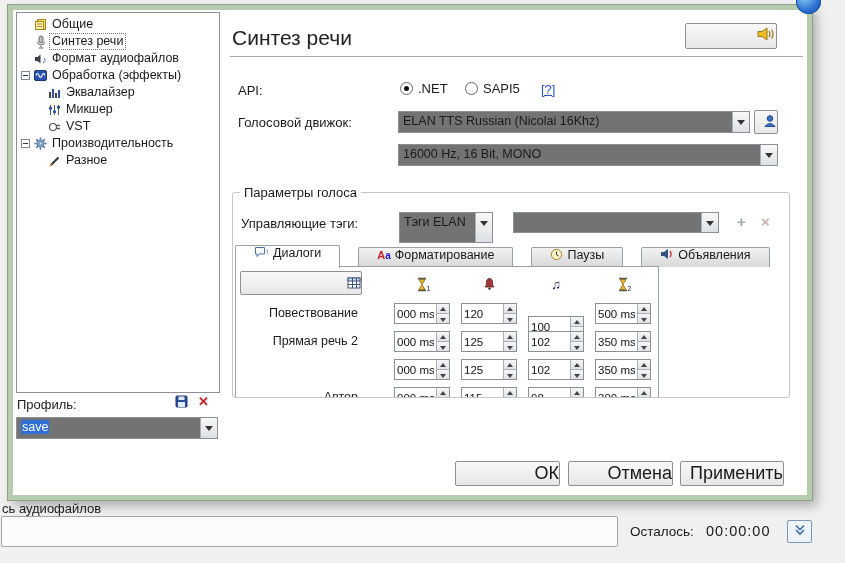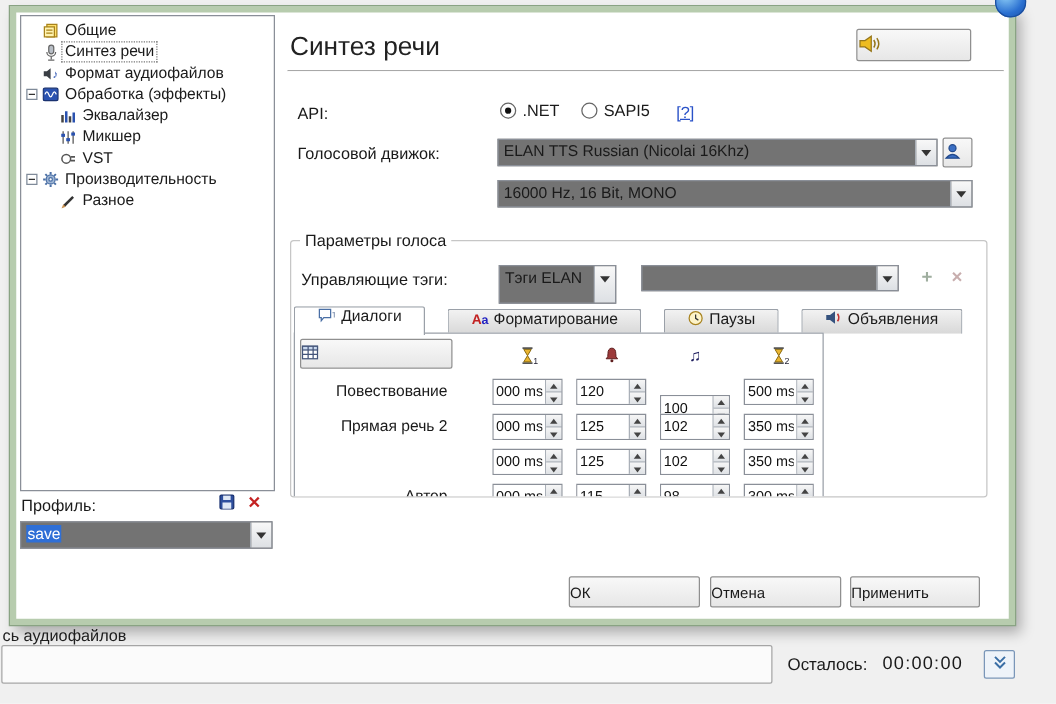--- a/index.html
+++ b/index.html
@@ -33,21 +33,21 @@
 .p-ico{position:absolute;width:17px;height:17px;display:flex;align-items:center;justify-content:center}
 .x-glyph{color:#c42222;font-weight:bold;font-size:13px}
 .plus-glyph{color:#9fae9f;font-weight:bold;font-size:15px}
 .times-glyph{color:#c8aeae;font-weight:bold;font-size:15px}
 
 
 .heading{position:absolute;left:219px;top:16px;font-size:21px;color:#222}
 .heading-sep{position:absolute;left:217px;top:46px;width:573px;height:2px;border-top:1px solid #a8a8a8;border-bottom:1px solid #fff}
 
 
-.btn{position:absolute;border:1px solid #8f8f8f;background:linear-gradient(#f8f8f8,#e7e7e7);font-size:12px;display:flex;align-items:center;justify-content:flex-start;border-radius:2px;cursor:default;gap:5px}
+.btn{position:absolute;border:1px solid #8f8f8f;background:linear-gradient(#f8f8f8,#e7e7e7);font-size:18px;display:flex;align-items:center;justify-content:flex-end;border-radius:2px;cursor:default;gap:5px}
 .combo{position:absolute;border:1px solid #8a8f98;background:#737373;display:flex;height:22px}
 .combo .ct{flex:1;min-width:0;padding:2px 4px;white-space:nowrap;overflow:hidden;font-size:12.5px}
 .combo .cb{width:17px;border-left:1px solid #aab0b8;background:linear-gradient(#f8f8f8,#dde0e4);position:relative}
 .combo .cb::after{content:"";position:absolute;left:4px;top:8px;border:4px solid transparent;border-top:5px solid #333;border-bottom:none}
 .hl{background:#2f6fd6;color:#fff;padding:0 1px}
 .flabel{position:absolute;font-size:13px;white-space:nowrap}
 .radio{position:absolute;display:flex;align-items:center;gap:5px;font-size:13px}
 .radio .rdot{width:13px;height:13px;border-radius:50%;border:1px solid #666;background:#fff;position:relative;flex:none}
 .radio.sel .rdot::after{content:"";position:absolute;left:3px;top:3px;width:5px;height:5px;border-radius:50%;background:#111}
 .help-link{position:absolute;color:#2a52c8;text-decoration:underline;font-size:13px}

